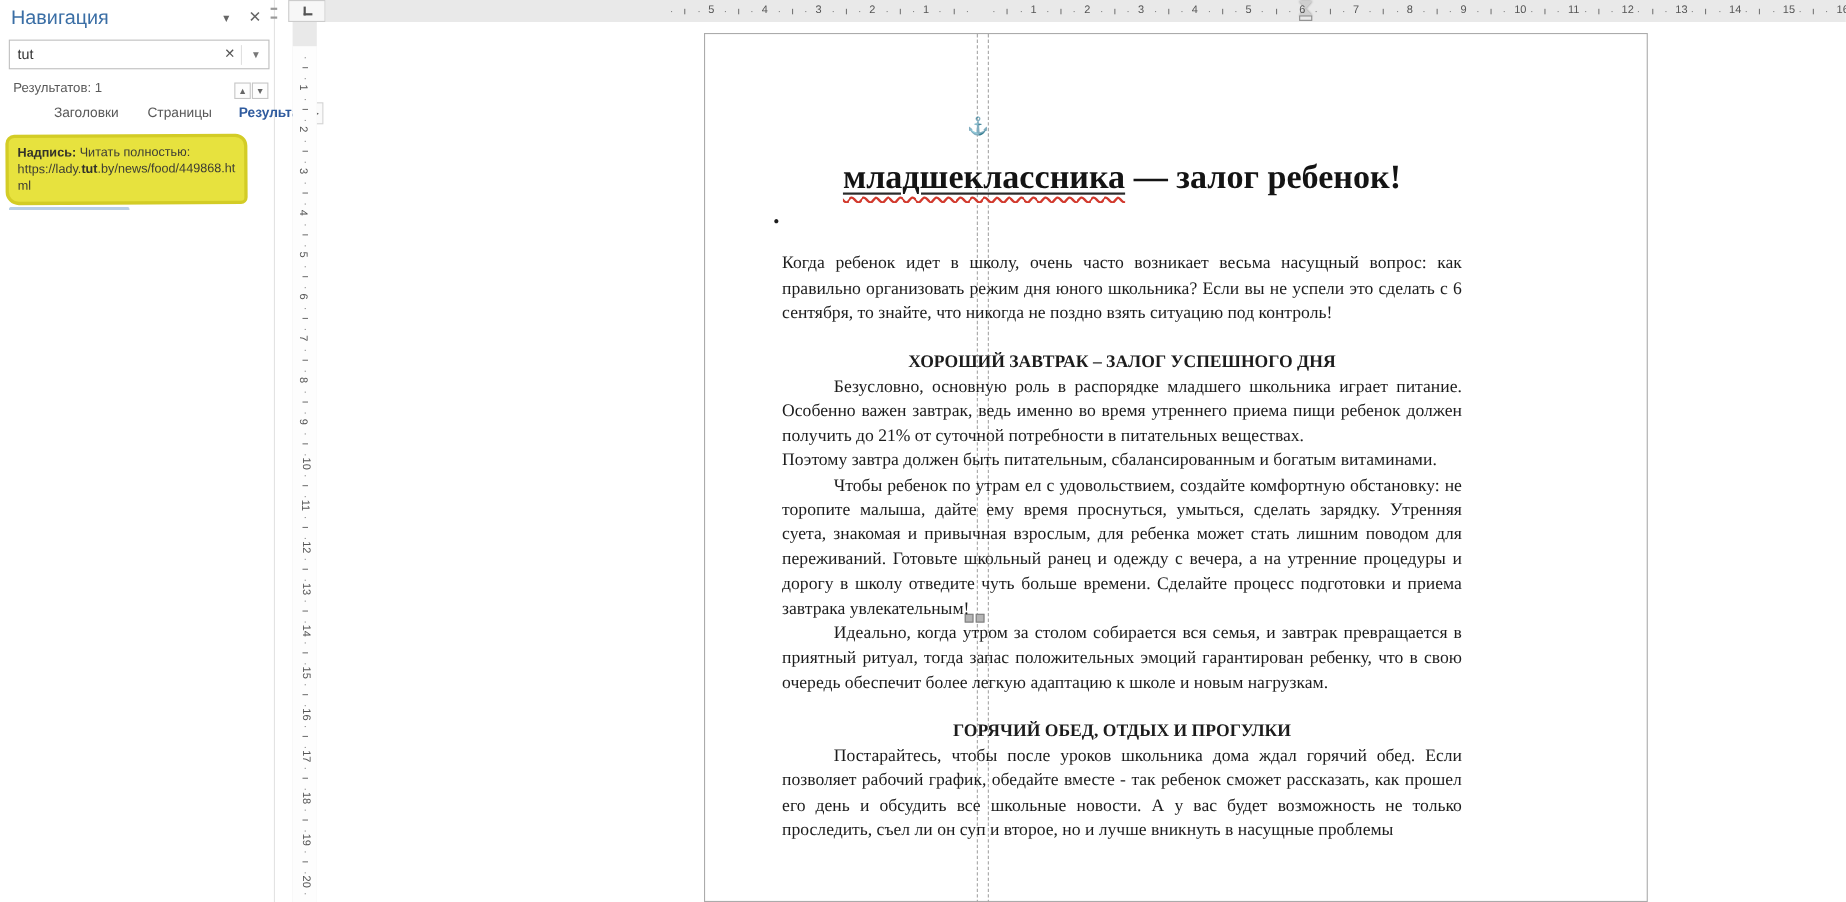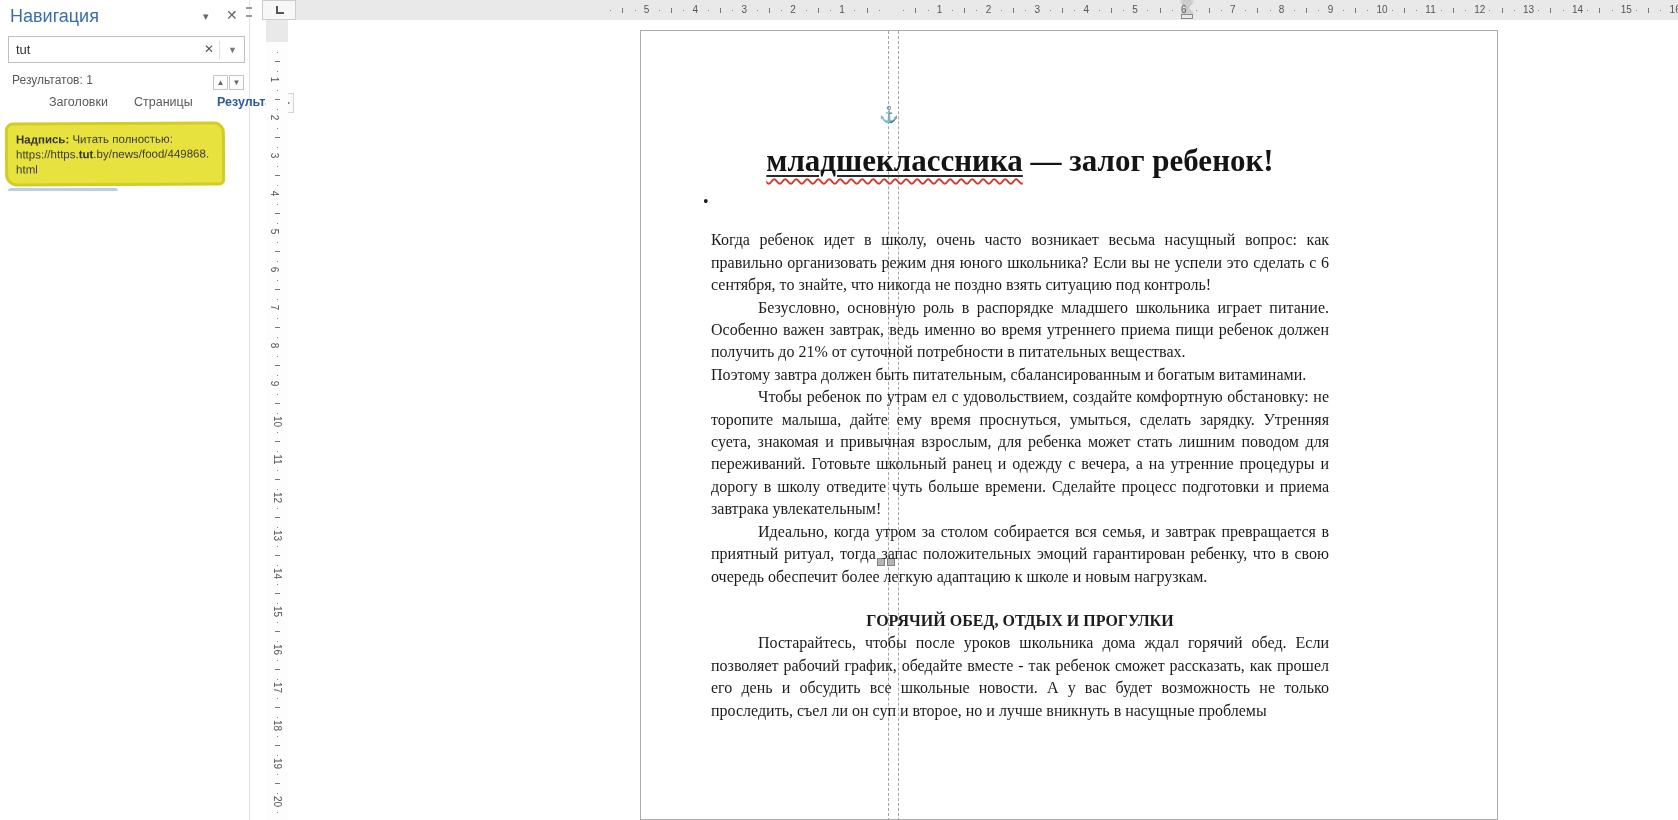--- a/index.html
+++ b/index.html
@@ -107,21 +107,21 @@
     <span id="tab-headings" class="nav-tab">Заголовки</span>
     <span id="tab-pages" class="nav-tab">Страницы</span>
     <span id="tab-results" class="nav-tab active">Результаты</span>
     <span id="tab-overflow" class="abs">▸</span>
   </div>
 
   <div id="result-blue-edge" class="abs"></div>
   <div id="result-card" class="abs">
     <div id="result-text">
       <b>Надпись:</b><span> Читать полностью:</span><br>
-      <span>https://https.</span><b>tut</b><span>.by/news/food/449868.html</span>
+      <span>https://lady.</span><b>tut</b><span>.by/news/food/449868.html</span>
     </div>
   </div>
 </div>
 
 <div class="abs pane-chev" style="top:7px;"></div>
 <div class="abs pane-chev" style="top:15px;"></div>
 
 <div id="tab-selector" class="abs">
   <span class="lglyph"></span>
 </div>
@@ -311,20 +311,21 @@
   <div id="guide-2" class="guide"></div>
   <div id="anchor-icon">⚓</div>
   <div id="handle-1" class="handle"></div>
   <div id="handle-2" class="handle"></div>
 
   <div id="doc-content">
     <div id="doc-title"><br><span class="wavy-red"><span class="u-solid">младшеклассника</span></span><span> — залог ребенок!</span></div>
     <div id="doc-blocks">
         <div class="doc-bullet">•</div>
         <div class="doc-p">Когда ребенок идет в школу, очень часто возникает весьма насущный вопрос: как правильно организовать режим дня юного школьника? Если вы не успели это сделать с 6 сентября, то знайте, что никогда не поздно взять ситуацию под контроль!</div>
+        <div class="doc-h">ХОРОШИЙ ЗАВТРАК – ЗАЛОГ УСПЕШНОГО ДНЯ</div>
         <div class="doc-p indent">Безусловно, основную роль в распорядке младшего школьника играет питание. Особенно важен завтрак, ведь именно во время утреннего приема пищи ребенок должен получить до 21% от суточной потребности в питательных веществах.</div>
         <div class="doc-p">Поэтому завтра должен быть питательным, сбалансированным и богатым витаминами.</div>
         <div class="doc-p indent">Чтобы ребенок по утрам ел с удовольствием, создайте комфортную обстановку: не торопите малыша, дайте ему время проснуться, умыться, сделать зарядку. Утренняя суета, знакомая и привычная взрослым, для ребенка может стать лишним поводом для переживаний. Готовьте школьный ранец и одежду с вечера, а на утренние процедуры и дорогу в школу отведите чуть больше времени. Сделайте процесс подготовки и приема завтрака увлекательным!</div>
         <div class="doc-p indent">Идеально, когда утром за столом собирается вся семья, и завтрак превращается в приятный ритуал, тогда запас положительных эмоций гарантирован ребенку, что в свою очередь обеспечит более легкую адаптацию к школе и новым нагрузкам.</div>
         <div class="doc-h">ГОРЯЧИЙ ОБЕД, ОТДЫХ И ПРОГУЛКИ</div>
         <div class="doc-p indent">Постарайтесь, чтобы после уроков школьника дома ждал горячий обед. Если позволяет рабочий график, обедайте вместе - так ребенок сможет рассказать, как прошел его день и обсудить все школьные новости. А у вас будет возможность не только проследить, съел ли он суп и второе, но и лучше вникнуть в насущные проблемы</div>
       </div>
   </div>
 </div>
 

